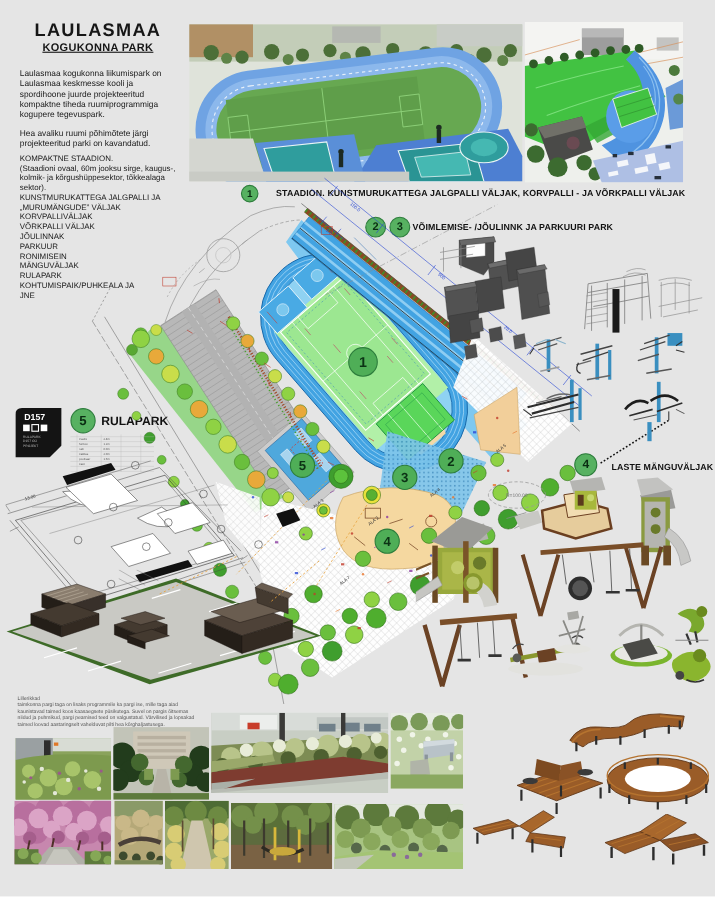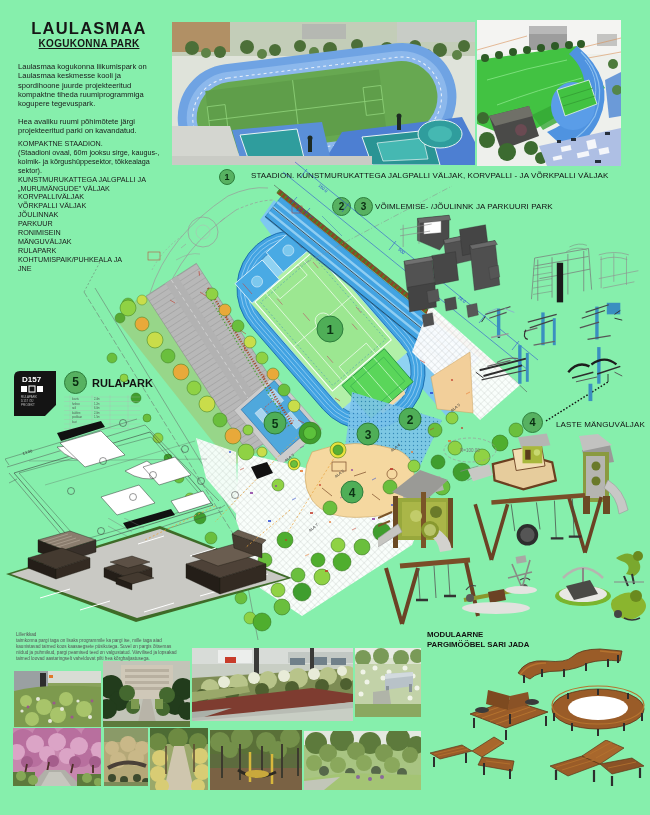--- a/index.html
+++ b/index.html
@@ -1,19 +1,19 @@
 <!DOCTYPE html>
 <html><head>
 <meta charset="utf-8">
 <style>
 html,body{margin:0;padding:0;background:#fff;}
-#page{position:relative;width:650px;height:815px;overflow:hidden;background:#86efac;
+#page{position:relative;width:650px;height:815px;overflow:hidden;background:#e5e5e5;
   font-family:"Liberation Sans",sans-serif;}
 .abs{position:absolute;}
-.lbl{font-weight:normal;color:#111;font-size:8px;letter-spacing:0.1px;padding-left:11px;}
+.lbl{font-weight:bold;color:#111;font-size:8px;letter-spacing:0.1px;padding-left:11px;}
 .circ{display:inline-block;border-radius:50%;background:#57b161;border:1.5px solid #2d7d3c;
   color:#0a2d12;font-weight:bold;text-align:center;}
 </style>
 </head>
 <body>
 <div id="page">
 
 <div class="abs" style="left:0px;top:19px;width:178px;text-align:center;font-weight:bold;color:#161616;font-size:16.5px;letter-spacing:1.2px;">LAULASMAA</div>
 
 <div class="abs" style="left:0px;top:38px;width:178px;text-align:center;font-weight:bold;color:#161616;font-size:10px;letter-spacing:0.3px;text-decoration:underline;">KOGUKONNA PARK</div>
@@ -1093,18 +1093,17 @@
 <polygon points="34,16 58,0 76,8 52,24" fill="#a8672c" stroke="#5d3416" stroke-width="0.7"></polygon>
 <polygon points="52,24 84,18 96,26 64,34" fill="#8a5226" stroke="#5d3416" stroke-width="0.7"></polygon>
 <g stroke="#b5732f" stroke-width="0.8">
   <path d="M8 27 L40 17 M14 30 L46 20 M42 14 L64 2 M48 18 L70 6 M60 28 L88 22"></path>
 </g>
 <g stroke="#2d2d2d" stroke-width="2.2">
   <path d="M8 30 v10 M46 30 v12 M64 36 v10 M92 28 v10"></path>
 </g>
 </svg>
 
-<div class="abs" style="left:427px;top:630px;width:130px;font-weight:bold;font-size:7.8px;line-height:9.5px;color:#111;">MODULAARNE<br>PARGIMÖÖBEL SARI JADA</div>
 
 
 <div class="abs" style="left:16px;top:632px;width:164px;font-size:4.6px;line-height:5.9px;color:#555;">Lillerikkad<br>taimkonna pargi taga on lisaks programmile ka pargi ise, mille taga aiad kaunistavad taimed koos kaasaegsete püsikutega. Suvel on pargis õitsemas niidud ja puhmikud, pargi peamised teed on valgustatud. Värvilised ja lopsakad taimed loovad aastaringselt vahelduvat pilti hea kõrghaljastusega.</div>
 
 </div>
 
 </body></html>

